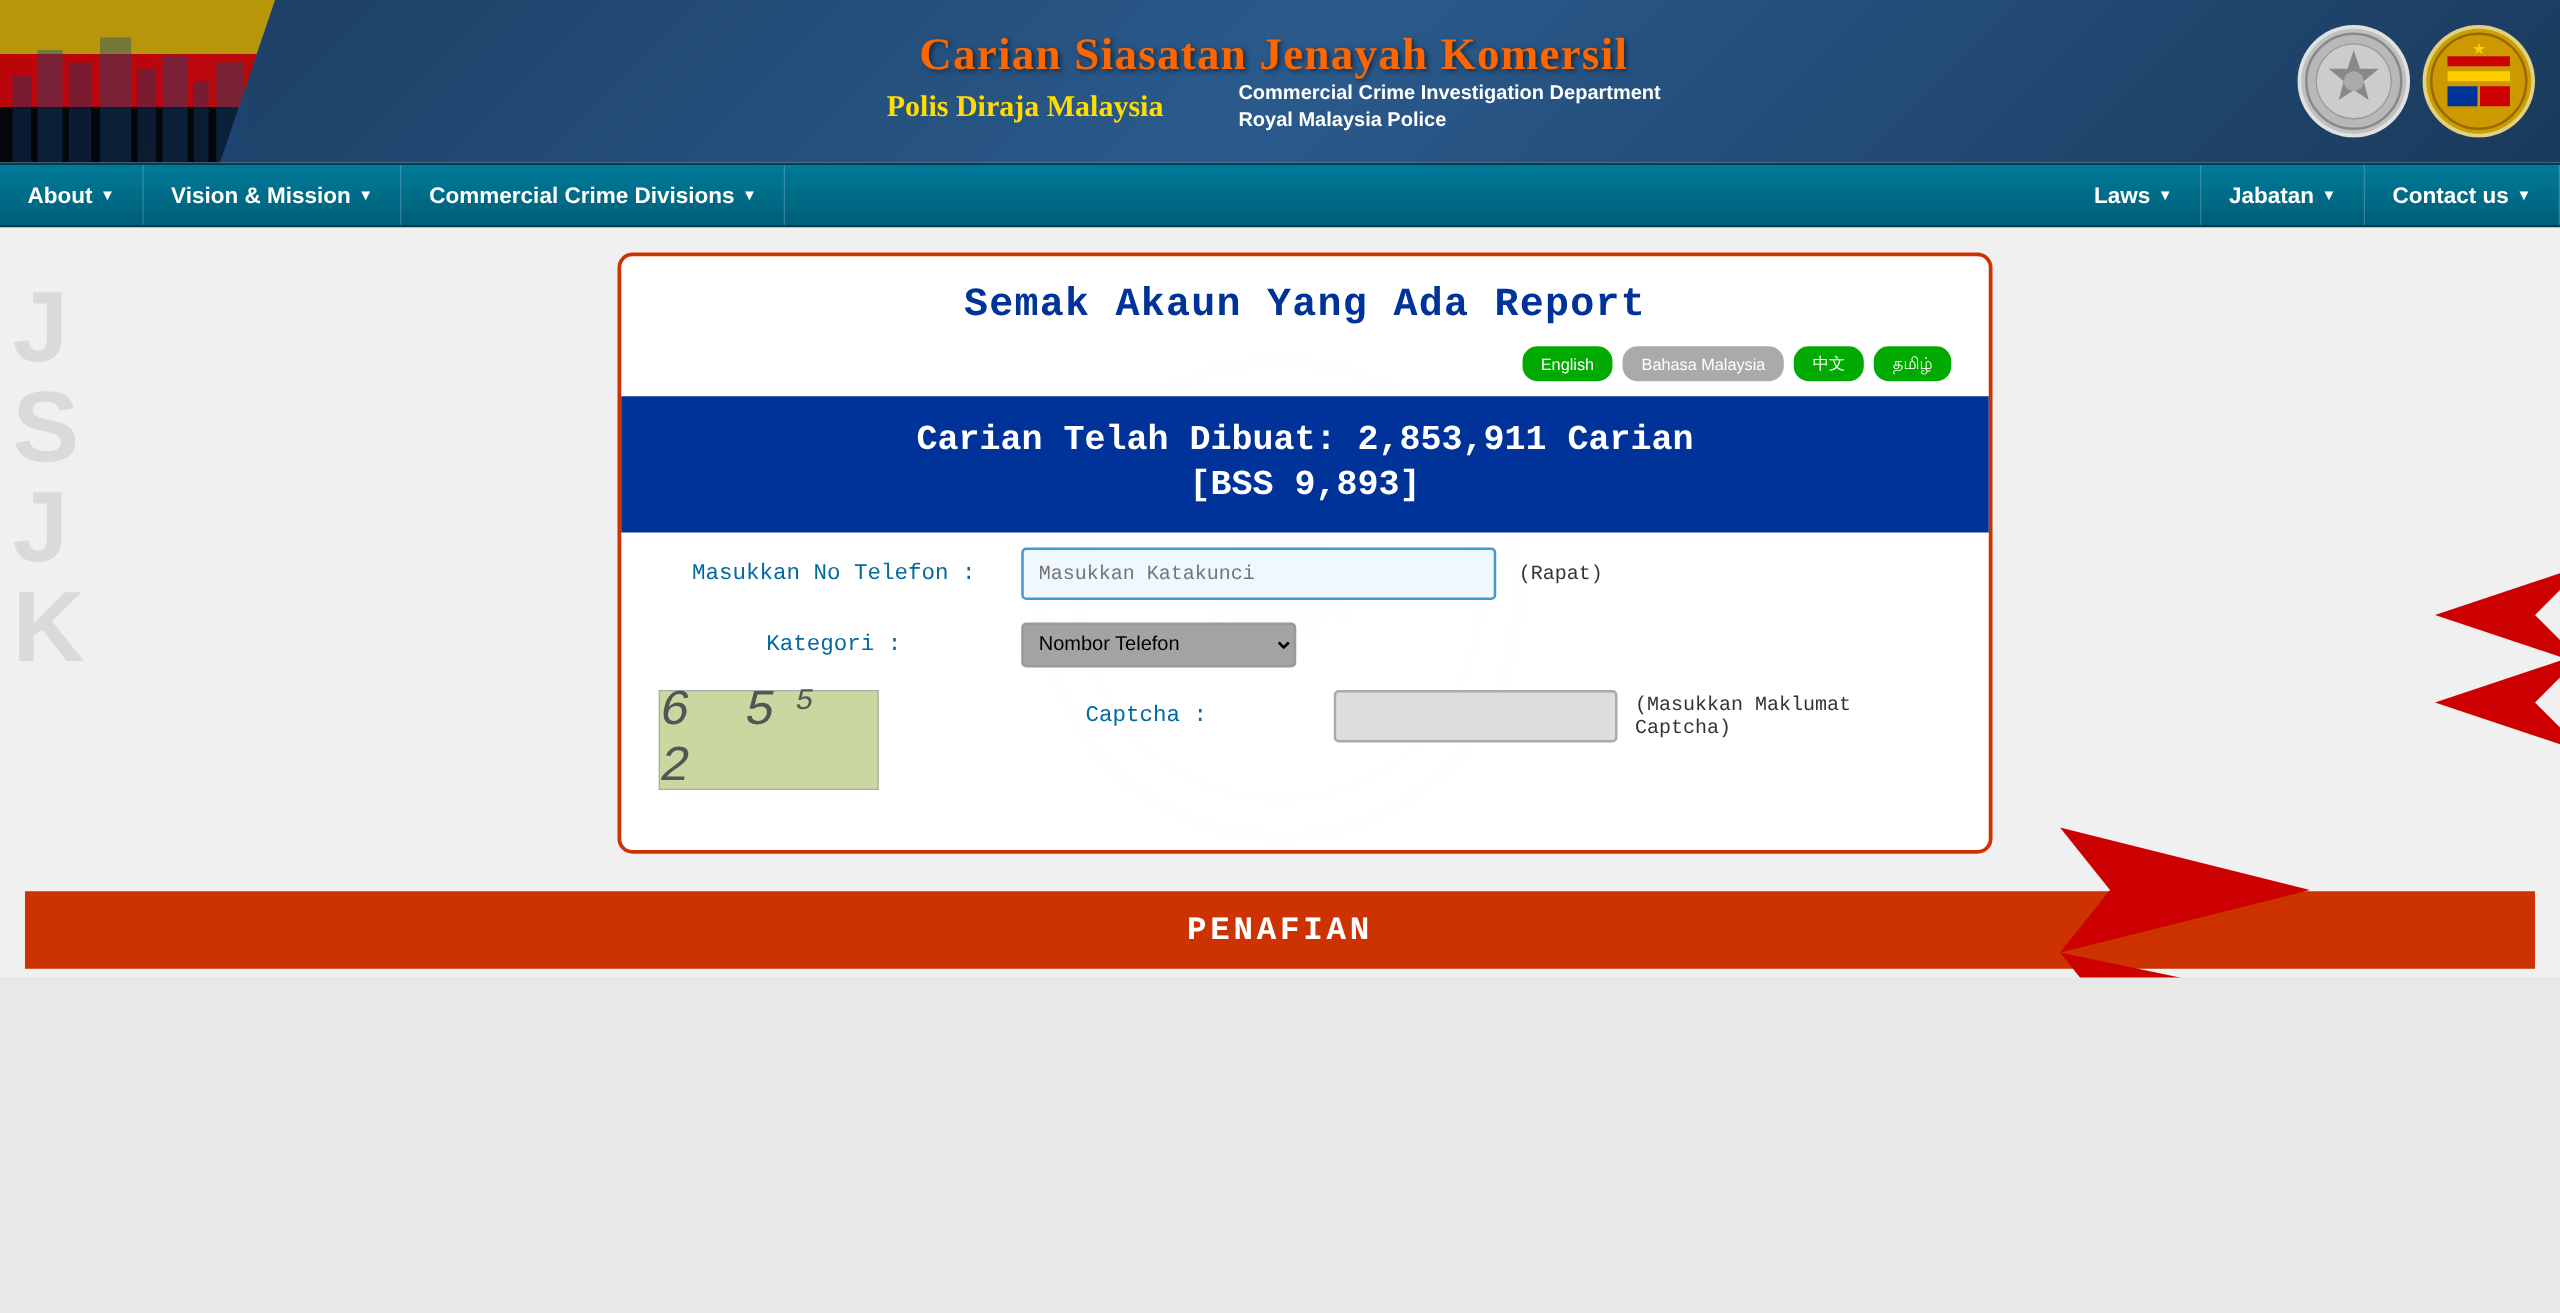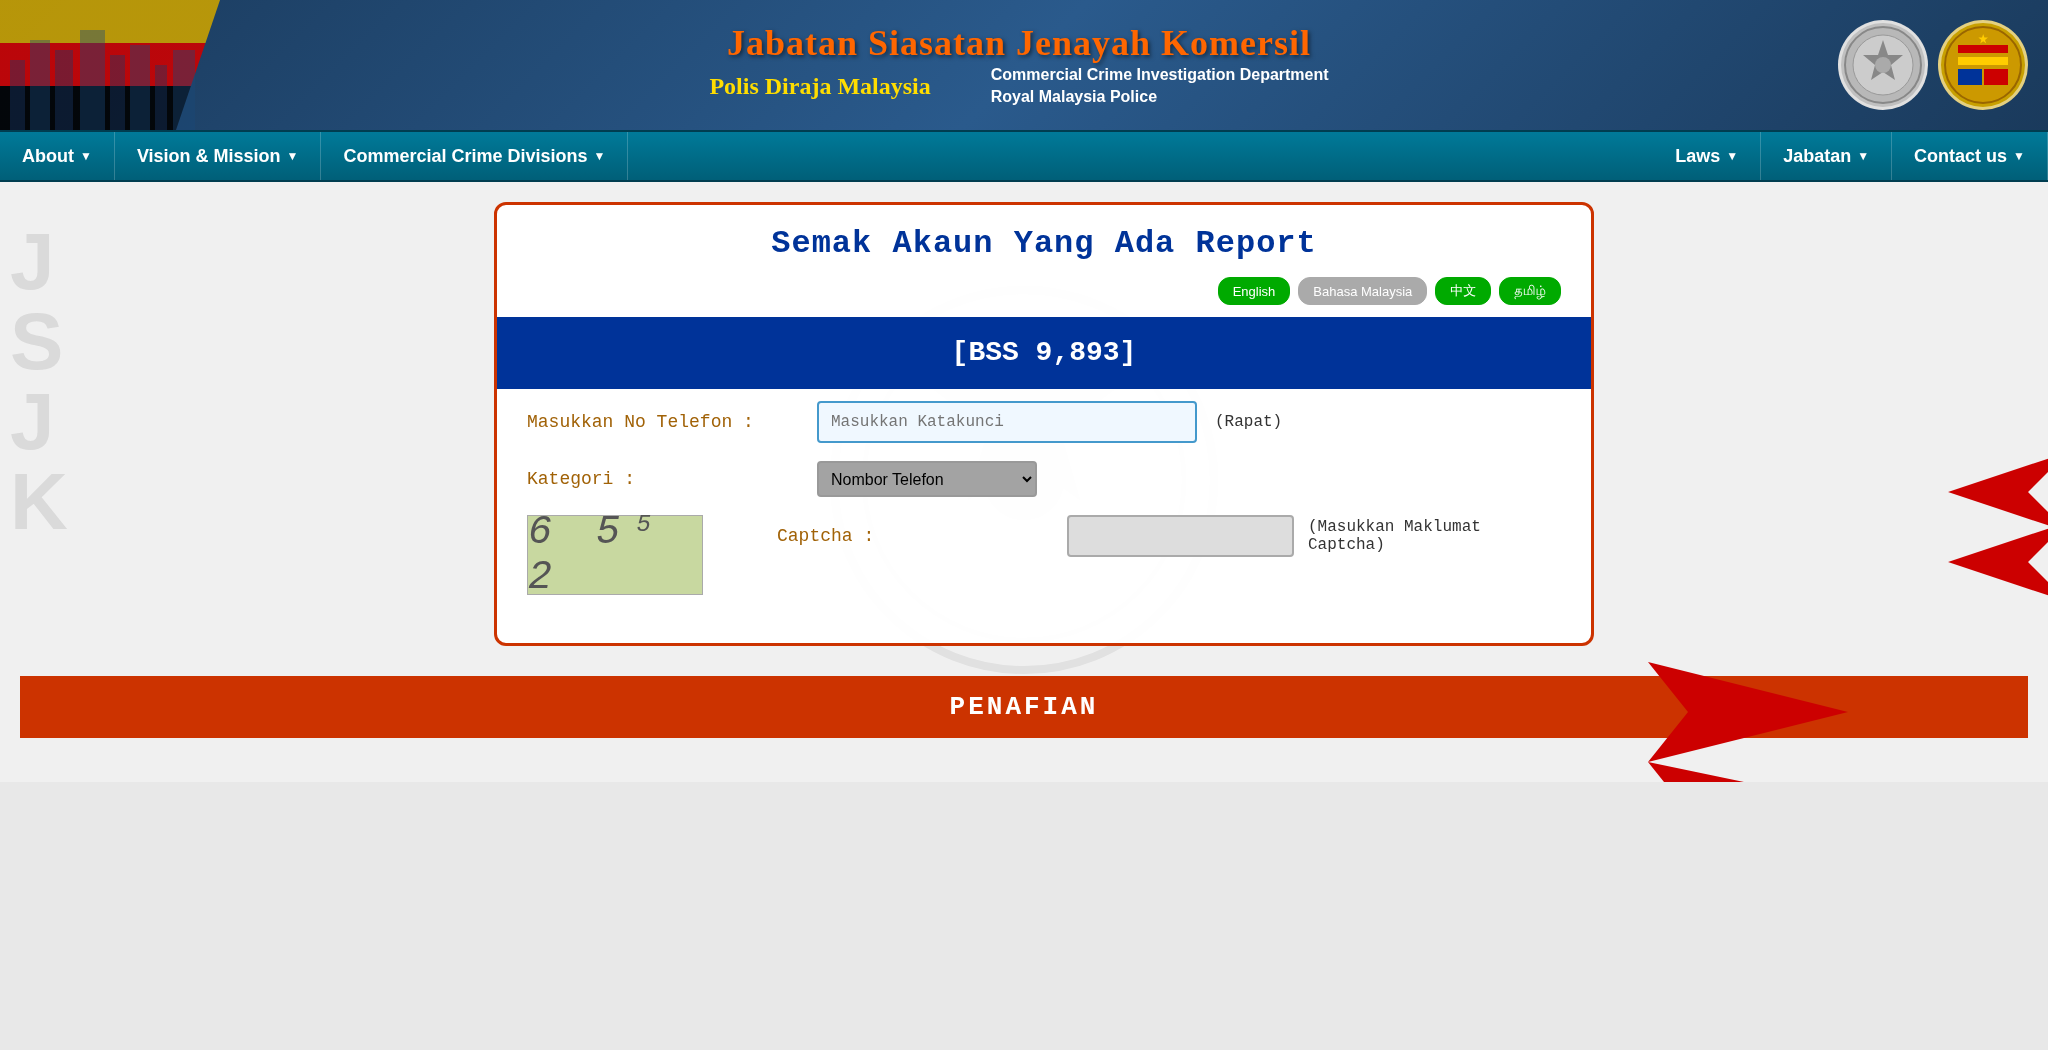--- a/index.html
+++ b/index.html
@@ -179,22 +179,22 @@
     .form-row {
       display: flex;
       align-items: center;
       margin-bottom: 18px;
       gap: 10px;
     }
 
     .form-label {
       font-family: 'Courier New', monospace;
       font-size: 18px;
-      color: #a16207;
-      text-align: left;
+      color: #0369a1;
+      text-align: center;
       min-width: 280px;
     }
 
     .form-input {
       flex: 0 0 380px;
       height: 42px;
       border: 2px solid #4499cc;
       border-radius: 4px;
       padding: 0 12px;
       font-size: 16px;
@@ -303,21 +303,21 @@
       <rect x="55" y="50" width="18" height="80" fill="#1a3a6a"></rect>
       <rect x="80" y="30" width="25" height="100" fill="#1a4a7a"></rect>
       <rect x="110" y="55" width="15" height="75" fill="#1a3a6a"></rect>
       <rect x="130" y="45" width="20" height="85" fill="#1a4a7a"></rect>
       <rect x="155" y="65" width="12" height="65" fill="#1a3a6a"></rect>
       <rect x="173" y="50" width="22" height="80" fill="#1a4a7a"></rect>
     </svg>
   </div>
 
   <div class="header-title-area" style="margin-left:180px; flex:1;">
-    <div class="header-main-title">Jabatan Siasatan Jenayah Komersil</div>
+    <div class="header-main-title">Carian Siasatan Jenayah Komersil</div>
     <div style="display:flex; align-items:center; justify-content:center; gap:40px;">
       <div class="header-subtitle">Polis Diraja Malaysia</div>
       <div class="header-right-text">
         <div>Commercial Crime Investigation Department</div>
         <div>Royal Malaysia Police</div>
       </div>
     </div>
   </div>
 
   <div class="header-logos">
@@ -398,20 +398,21 @@
         <div class="form-title">Semak Akaun Yang Ada Report</div>
 
         <div class="language-buttons">
           <button class="lang-btn active-lang">English</button>
           <button class="lang-btn inactive-lang">Bahasa Malaysia</button>
           <button class="lang-btn active-lang">中文</button>
           <button class="lang-btn active-lang">தமிழ்</button>
         </div>
 
         <div class="stats-bar">
+          <div>Carian Telah Dibuat: 2,853,911 Carian</div>
           <div>[BSS 9,893]</div>
         </div>
 
         <div class="fields-wrapper">
 
           <div class="form-row">
             <label class="form-label">Masukkan No Telefon :</label>
             <input class="form-input" type="text" placeholder="Masukkan Katakunci" style="">
             <span class="form-hint">(Rapat)</span>
           </div>

